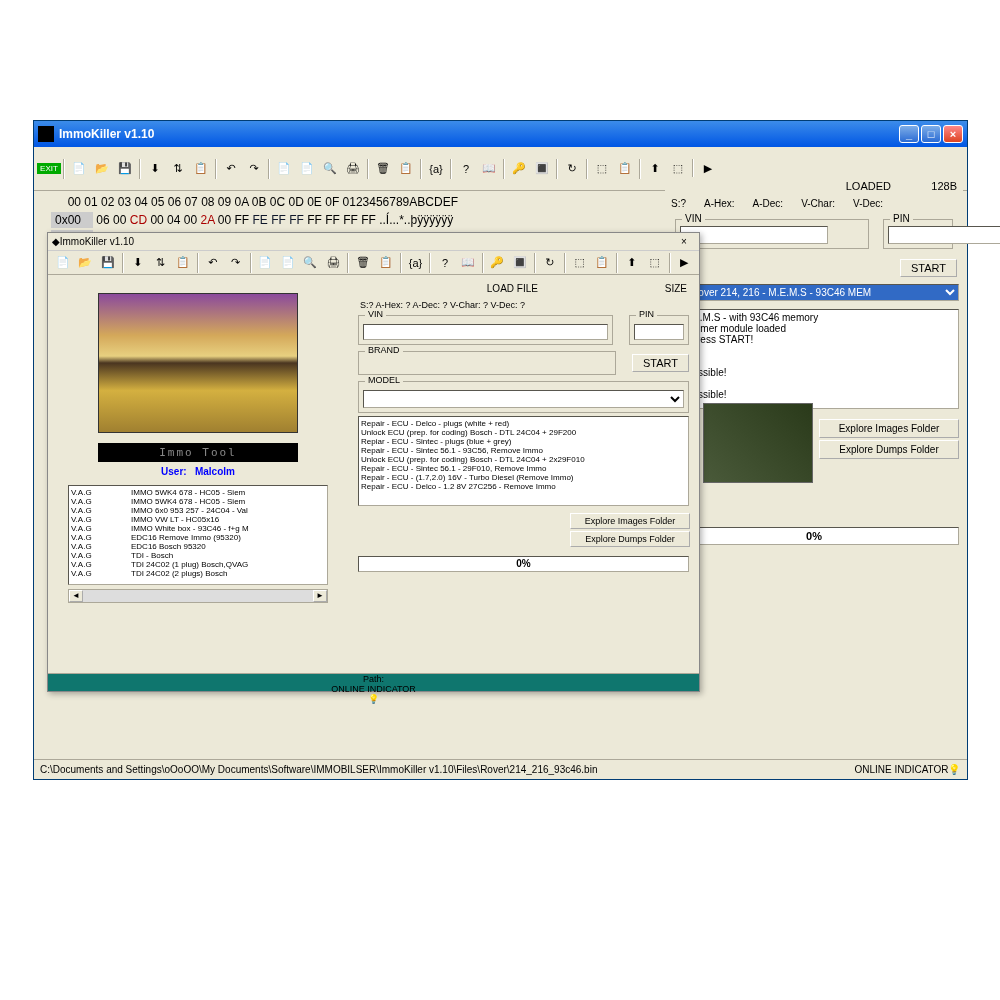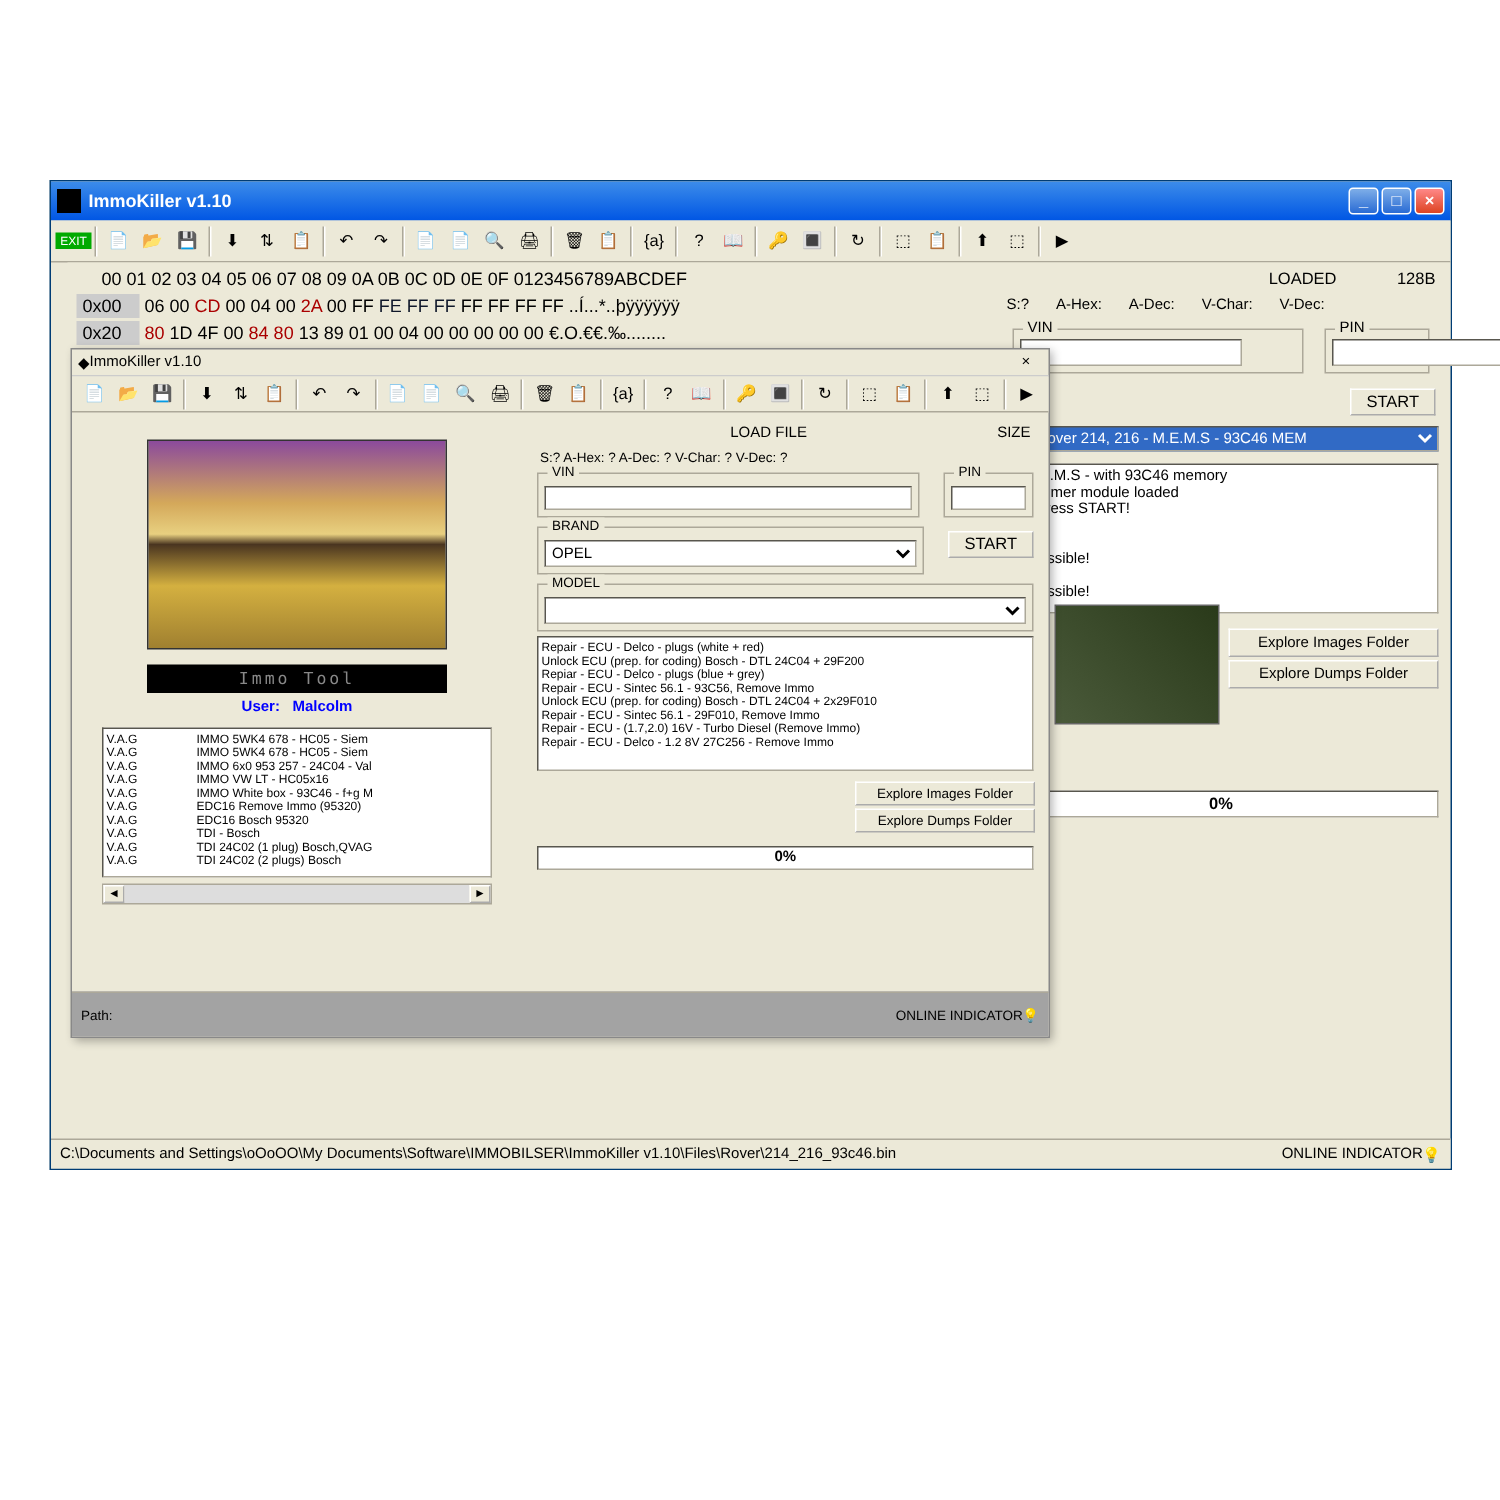--- a/index.html
+++ b/index.html
@@ -4,21 +4,21 @@
 <style>
 * { box-sizing: border-box; margin: 0; padding: 0; font-family: Tahoma, sans-serif; }
 body { background: #fff; width: 1000px; height: 1000px; position: relative; overflow: hidden; }
 .app-container { position: absolute; left: 33px; top: 120px; width: 935px; height: 660px; background: #ece9d8; border: 1px solid #003c74; }
 .titlebar { height: 26px; background: linear-gradient(#3c8cea, #0056e4); display: flex; align-items: center; padding: 0 4px; color: #fff; font-size: 12px; font-weight: bold; }
 .titlebar-icon { width: 16px; height: 16px; background: #000; margin-right: 5px; display: inline-block; }
 .titlebar-text { flex: 1; }
 .win-btns { display: flex; gap: 2px; }
 .win-btn { width: 20px; height: 18px; background: linear-gradient(#7eaee8, #2a6bd4); border: 1px solid #fff; border-radius: 3px; display: flex; align-items: center; justify-content: center; font-size: 11px; font-weight: bold; color: #fff; cursor: pointer; }
 .win-btn.close { background: linear-gradient(#f88, #d42); }
-.toolbar { height: 28px; background: #ece9d8; border-bottom: 1px solid #aca899; display: flex; align-items: center; padding: 2px 4px; gap: 1px; }
+.toolbar { height: 44px; background: #ece9d8; border-bottom: 1px solid #aca899; display: flex; align-items: center; padding: 2px 4px; gap: 1px; }
 .tb-btn { width: 22px; height: 22px; display: flex; align-items: center; justify-content: center; font-size: 11px; cursor: pointer; border: 1px solid transparent; }
 .tb-sep { width: 2px; height: 20px; border-left: 1px solid #aca899; border-right: 1px solid #fff; margin: 0 2px; }
 .tb-exit { background: #0a0; color: #fff; font-size: 8px; padding: 1px 3px; }
 .hex-area { background: #ece9d8; padding: 2px 6px; font-family: 'Courier New', monospace; font-size: 12px; margin-left: 11px; }
 .hex-header { padding: 2px 0; }
 .hex-row { padding: 1px 0; }
 .hex-offset { background: #ccc; padding: 1px 4px; display: inline-block; width: 42px; }
 .hex-bytes span.b { color: #0f172a; }
 .hex-bytes span.r { color: #a00; }
 .right-panel { position: absolute; right: 4px; top: 56px; width: 298px; background: #ece9d8; font-size: 11px; }
@@ -62,21 +62,21 @@
 .sec-info { padding: 2px 8px; font-size: 9px; }
 .sec-group { border: 1px solid #aca899; margin: 3px 6px; padding: 8px 4px 4px 4px; position: relative; }
 .sec-group-label { position: absolute; top: -7px; left: 6px; background: #ece9d8; padding: 0 3px; font-size: 9px; }
 .sec-input { width: 100%; border: 1px inset #aca899; background: #fff; height: 16px; font-size: 10px; }
 .sec-select { width: 100%; border: 1px inset #aca899; background: #fff; height: 18px; font-size: 10px; }
 .sec-row2 { display: flex; gap: 4px; }
 .sec-model-list { background: #fff; border: 1px inset #aca899; height: 90px; margin: 2px 6px; font-size: 8px; padding: 2px; overflow: hidden; }
 .sec-explore { padding: 4px; text-align: right; }
 .sec-explore button { width: 120px; padding: 2px; font-size: 9px; margin: 1px; border: 1px outset #fff; background: #ece9d8; cursor: pointer; display: inline-block; }
 .sec-progress { margin: 4px 6px; border: 1px inset #aca899; background: #fff; height: 16px; text-align: center; font-size: 10px; font-weight: bold; line-height: 14px; }
-.sec-statusbar { position: absolute; bottom: 0; left: 0; right: 0; height: 30px; background: #a3a3a3; border-top: 1px solid #aca899; display: flex; padding: 0 6px; font-size: 9px; align-items: center; }
+.sec-statusbar { position: absolute; bottom: 0; left: 0; right: 0; height: 18px; background: #0f766e; border-top: 1px solid #aca899; display: flex; padding: 0 6px; font-size: 9px; align-items: center; flex-direction: column; }
 .sec-path { flex: 1; }
 </style>
 </head>
 <body>
 
 <div class="app-container">
   <div class="titlebar">
     <span class="titlebar-icon"></span>
     <span class="titlebar-text">ImmoKiller v1.10</span>
     <div class="win-btns">
@@ -307,34 +307,33 @@
           <input class="sec-input" style="">
         </div>
         <div class="sec-group" style="width:60px;">
           <div class="sec-group-label">PIN</div>
           <input class="sec-input" style="">
         </div>
       </div>
       <div class="sec-row2">
         <div class="sec-group" style="flex:1;">
           <div class="sec-group-label">BRAND</div>
-          <select class="sec-select"><option>OPEL</option></select>
         </div>
         <div style="padding:6px;">
           <button class="rp-btn">START</button>
         </div>
       </div>
       <div class="sec-group">
         <div class="sec-group-label">MODEL</div>
         <select class="sec-select"><option></option></select>
       </div>
       <div class="sec-model-list">
         <div>Repair - ECU - Delco - plugs (white + red)</div>
         <div>Unlock ECU (prep. for coding) Bosch - DTL 24C04 + 29F200</div>
-        <div>Repiar - ECU - Delco - plugs (blue + grey)</div>
+        <div>Repiar - ECU - Sintec - plugs (blue + grey)</div>
         <div>Repair - ECU - Sintec 56.1 - 93C56, Remove Immo</div>
         <div>Unlock ECU (prep. for coding) Bosch - DTL 24C04 + 2x29F010</div>
         <div>Repair - ECU - Sintec 56.1 - 29F010, Remove Immo</div>
         <div>Repair - ECU - (1.7,2.0) 16V - Turbo Diesel (Remove Immo)</div>
         <div>Repair - ECU - Delco - 1.2 8V 27C256 - Remove Immo</div>
       </div>
       <div class="sec-explore">
         <button>Explore Images Folder</button><br>
         <button>Explore Dumps Folder</button>
       </div>

